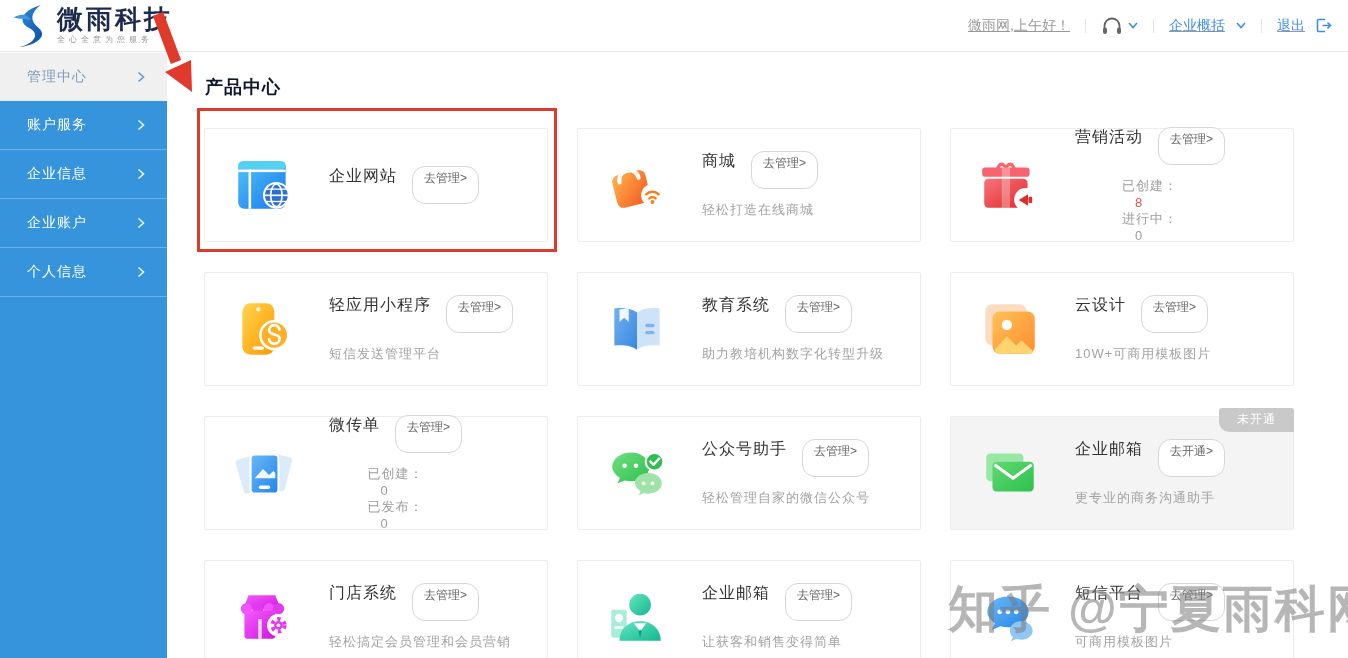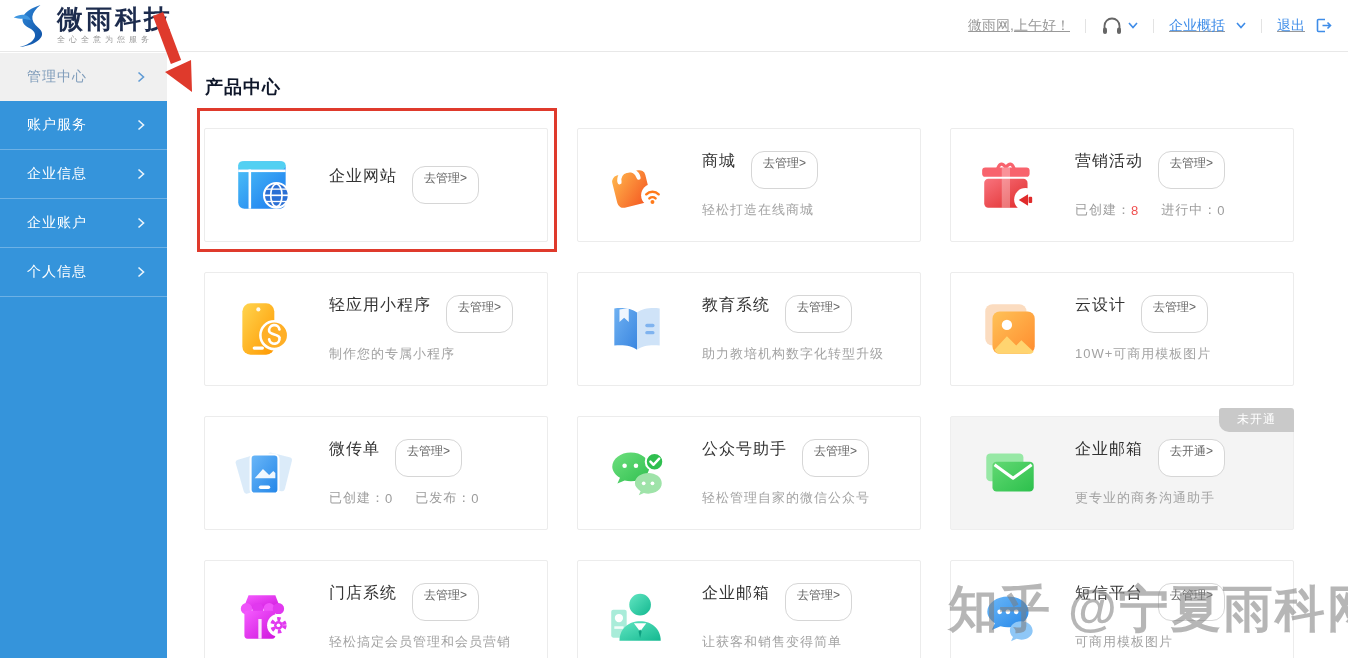--- a/index.html
+++ b/index.html
@@ -43,21 +43,21 @@
   .card.disabled{background:#f4f4f4;border-color:#eee;}
   .cicon{width:66px;height:66px;flex:none;margin-right:32px;}
   .cbody{display:flex;flex-direction:column;gap:12px;}
   .crow{display:flex;align-items:flex-start;gap:15px;}
   .ctitle{font-size:16px;color:#333;letter-spacing:1px;}
   .pill{
     font-size:12px;color:#666;border:1px solid #d6d6d6;border-radius:13px;
     padding:3px 11px 16px;background:#fff;white-space:nowrap;cursor:pointer;
   }
   .cdesc{font-size:13px;color:#a3a3a3;letter-spacing:1px;}
-  .cstats{font-size:13px;color:#9c9c9c;display:flex;align-items:center;letter-spacing:1px;}
+  .cstats{font-size:13px;color:#9c9c9c;display:flex;align-items:center;letter-spacing:1px;flex-direction:column;}
   .sval{margin-right:22px;}
   .sval.red{color:#f05050;}
   .badge{
     position:absolute;top:-9px;right:-1px;background:#c9c9c9;color:#fff;
     font-size:12px;padding:3px 18px 4px;border-radius:3px 3px 0 10px;letter-spacing:1px;
   }
   
   .hl-box{position:absolute;left:197px;top:108px;width:354px;height:138px;border:3px solid #df3a2c;z-index:5;pointer-events:none;}
   .arrow-svg{position:absolute;left:140px;top:4px;z-index:20;pointer-events:none;}
   .watermark{
@@ -299,21 +299,21 @@
           <rect x="21" y="49" width="11" height="3" rx="1.5" fill="#fff"></rect>
           <circle cx="42" cy="38" r="13.5" fill="#ffaf26" stroke="#fff" stroke-width="2.5"></circle>
           <path d="M47 32.5 a5 5 0 0 0 -10 1.5 c0 3.5 10 3 10 6.5 a5 5 0 0 1 -10 1.5" fill="none" stroke="#fff" stroke-width="2.6" stroke-linecap="round"></path>
         </svg>
       </div>
       <div class="cbody">
         <div class="crow">
           <span class="ctitle">轻应用小程序</span>
           <span class="pill">去管理&gt;</span>
         </div>
-        <div class="cdesc">制作您的专属小程序</div>
+        <div class="cdesc">短信发送管理平台</div>
       </div>
     </div>
 
     <div class="card">
       <div class="cicon">
         <svg viewBox="0 0 64 64" width="66" height="66">
           <path d="M32 16 c-5 -4 -14 -5 -22 -4 v36 c8 -1 17 0 22 4 z" fill="url(#gBook)"></path>
           <path d="M32 16 c5 -4 14 -5 22 -4 v36 c-8 -1 -17 0 -22 4 z" fill="#cfe3f8"></path>
           <path d="M15 13.2 v12 l4.5 -4 4.5 4 v-13.5" fill="#fff" opacity=".9"></path>
           <rect x="40" y="27" width="9" height="3.2" rx="1.6" fill="#7fb3ef"></rect>

